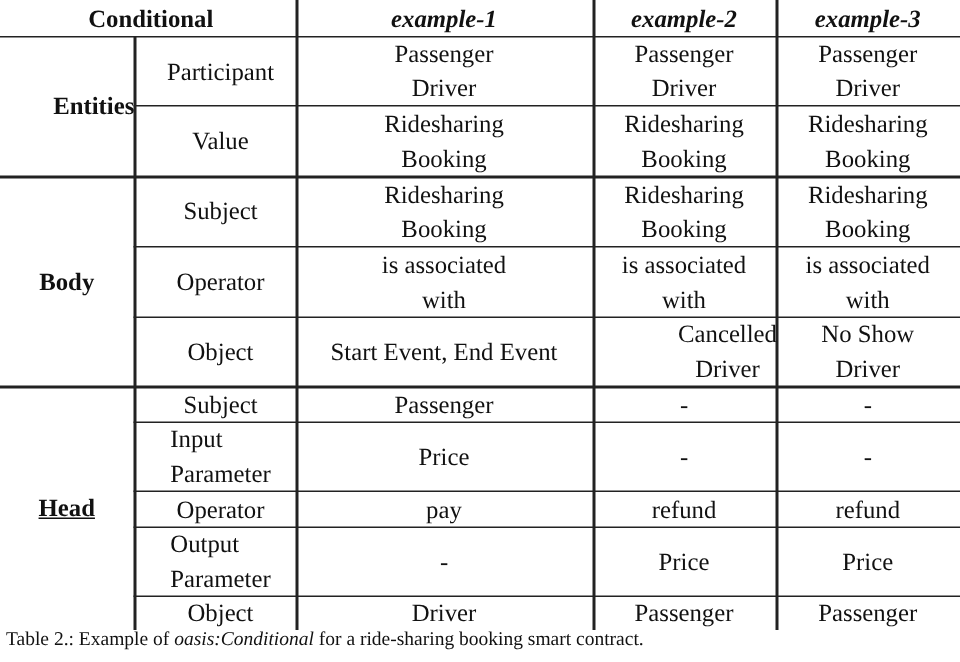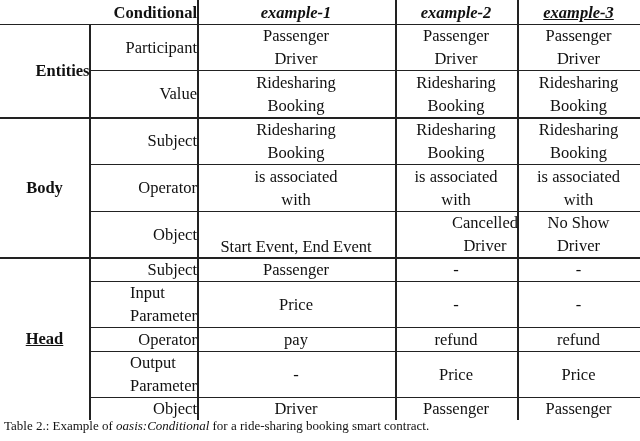--- a/index.html
+++ b/index.html
@@ -4,21 +4,21 @@
 <style>
   html, body { margin:0; padding:0; background:#fff; }
   body { width:640px; height:441px; position:relative; overflow:hidden;
          font-family:"Liberation Serif","DejaVu Serif",serif; color:#111; }
   .grid { position:absolute; left:0; top:0; width:640px; height:420px; }
   .hline { position:absolute; height:1px; background:#222; }
   .hline.thick { height:2px; }
   .vline { position:absolute; width:1.5px; background:#222; }
   .cell { position:absolute; display:flex; align-items:center; justify-content:center;
           text-align:center; font-size:16.5px; line-height:23px; box-sizing:border-box; }
-  .cell.left { justify-content:flex-end; text-align:left; padding-left:8px; }
+  .cell.left { justify-content:center; text-align:left; padding-left:8px; }
   .cell.bold { font-weight:bold; }
   .cell.hdr { font-weight:bold; font-style:italic; }
   .cell .t { white-space:pre-line; }
   .caption { position:absolute; left:4px; top:418px; font-size:13px; white-space:nowrap; }
   .caption i { font-style:italic; }
 </style>
 </head>
 <body>
 
 <div class="grid">
@@ -41,21 +41,21 @@
 
   <div class="cell bold left" style="left:0; top:0; width:197px; height:24px; padding-left:4px;">
       <span class="t">Conditional</span>
     </div>
   <div class="cell hdr" style="left:197px; top:0; width:198px; height:24px;">
       <span class="t">example-1</span>
     </div>
   <div class="cell hdr" style="left:395px; top:0; width:122px; height:24px;">
       <span class="t">example-2</span>
     </div>
-  <div class="cell hdr" style="left:517px; top:0; width:123px; height:24px;text-decoration:underline;">
+  <div class="cell hdr" style="left:517px; top:0; width:123px; height:24px;">
       <span class="t">example-3</span>
     </div>
 
   <div class="cell bold" style="left:0; top:24px; width:89px; height:93px;padding-left:36px;">
       <span class="t">Entities</span>
     </div>
   <div class="cell bold" style="left:0; top:117px; width:89px; height:140px;">
       <span class="t">Body</span>
     </div>
   <div class="cell bold" style="left:0; top:257px; width:89px; height:163px;text-decoration:underline;">
@@ -122,21 +122,21 @@
 with</span>
     </div>
   <div class="cell" style="left:517px; top:164px; width:123px; height:47px;">
       <span class="t">is associated
 with</span>
     </div>
 
   <div class="cell left" style="left:89px; top:211px; width:108px; height:46px;">
       <span class="t">Object</span>
     </div>
-  <div class="cell" style="left:197px; top:211px; width:198px; height:46px;margin-top:12px;">
+  <div class="cell" style="left:197px; top:211px; width:198px; height:46px;">
       <span class="t">Start Event, End Event</span>
     </div>
   <div class="cell" style="left:395px; top:211px; width:122px; height:46px;margin-left:29px;">
       <span class="t">Cancelled
 Driver</span>
     </div>
   <div class="cell" style="left:517px; top:211px; width:123px; height:46px;align-items:center;">
       <span class="t">No Show
 Driver</span>
     </div>

